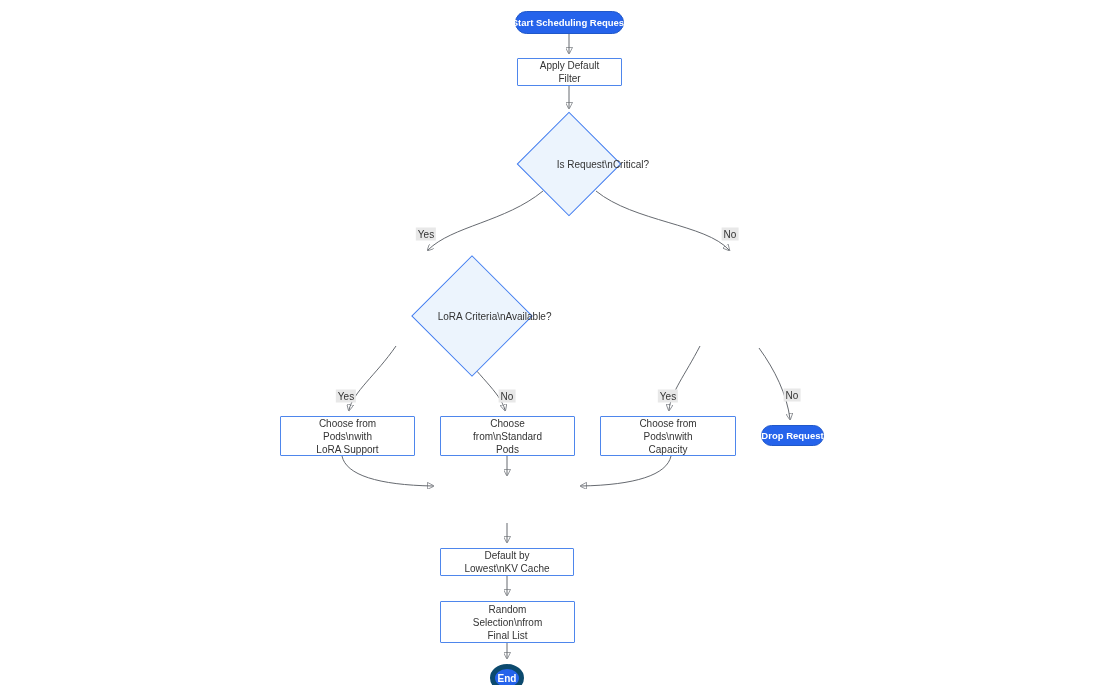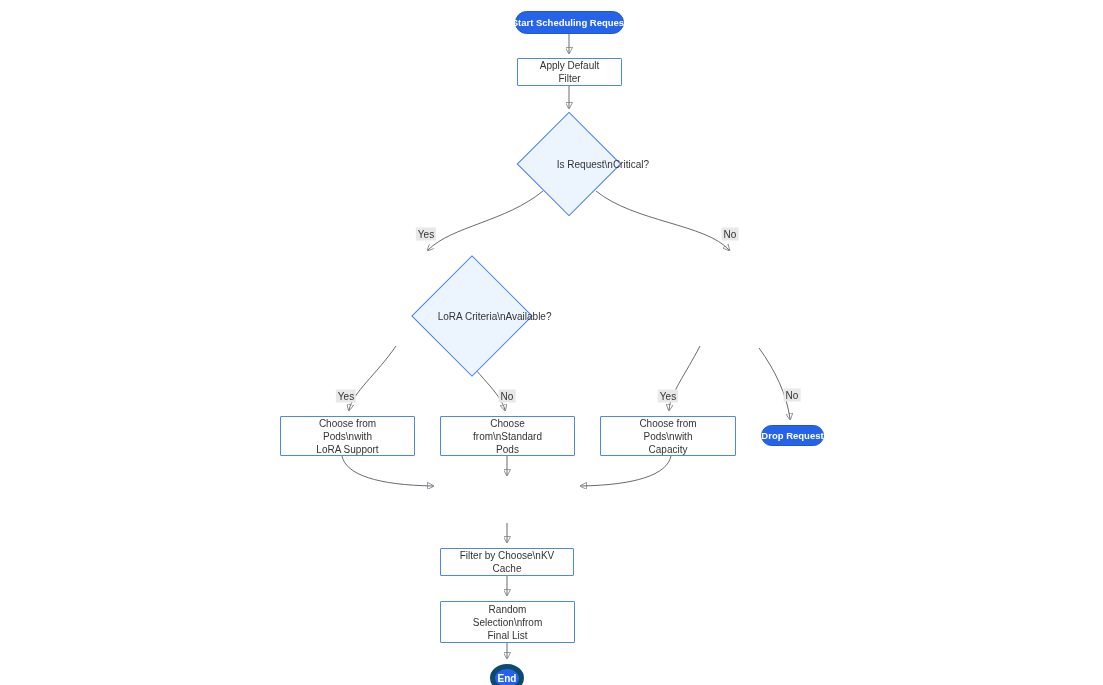--- a/index.html
+++ b/index.html
@@ -114,21 +114,21 @@
     <span>Choose from Pods\nwith
 Capacity</span>
   </div>
 
   <div id="n-drop" class="node pill">
     <span>Drop Request</span>
   </div>
 
 
   <div id="n-filter2" class="node rect">
-    <span>Filter by Choose\nKV Cache</span>
+    <span>Default by Lowest\nKV Cache</span>
   </div>
 
   <div id="n-random" class="node rect">
     <span>Random Selection\nfrom
 Final List</span>
   </div>
 
   <div id="n-end" class="node circle">
     <span>End</span>
   </div>

